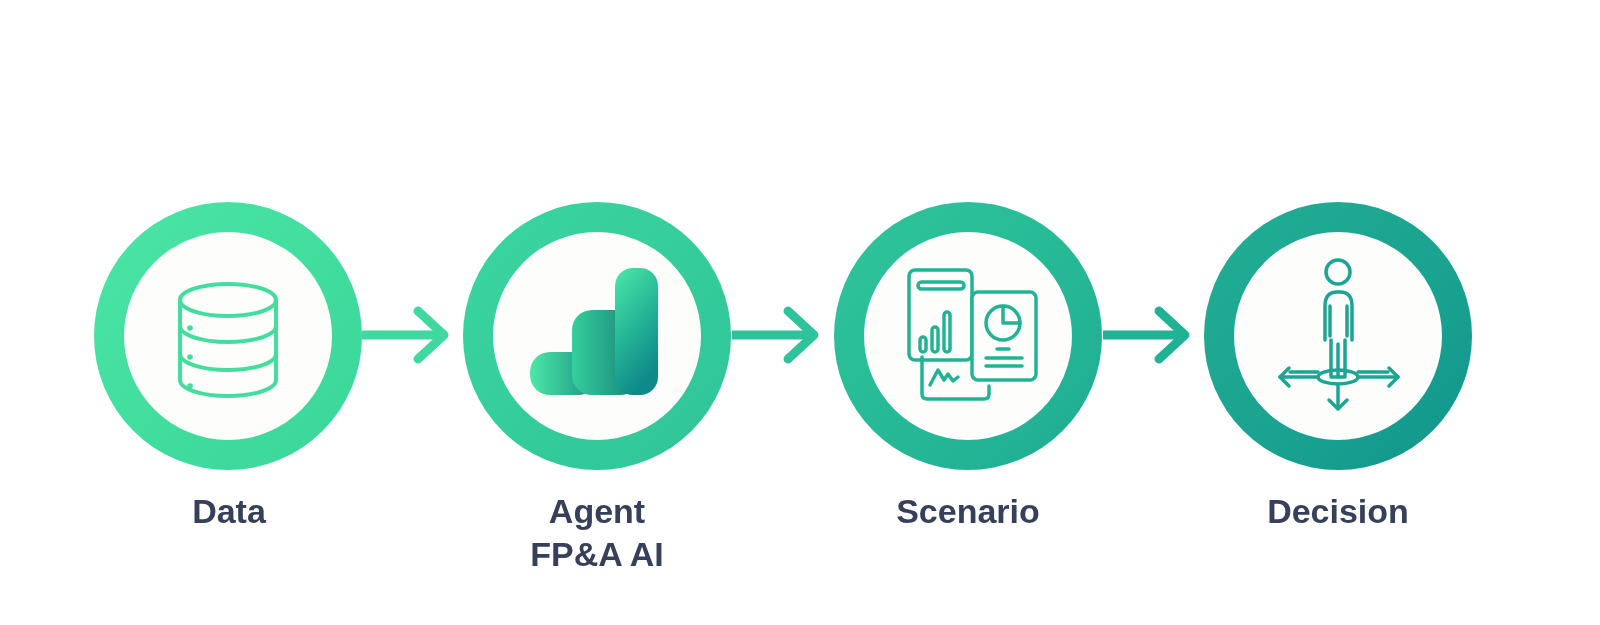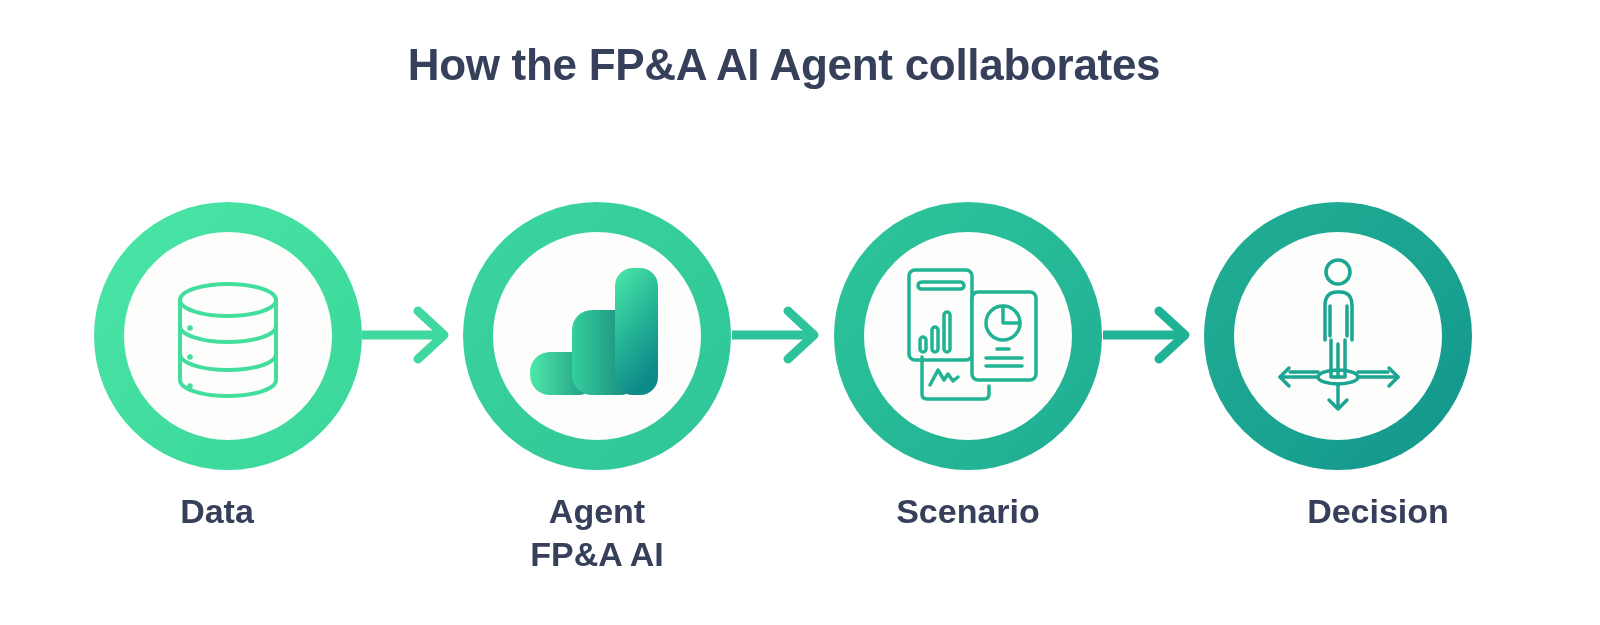--- a/index.html
+++ b/index.html
@@ -15,21 +15,20 @@
   .icon { position:absolute; left:0; top:0; width:268px; height:268px; }
   .arrow { position:absolute; top:305px; width:92px; height:60px; }
   .label { position:absolute; top:490px; width:300px; text-align:center; color:#36405a;
            font-weight:bold; font-size:34px; line-height:43px; }
   .label span { display:block; }
 </style>
 </head>
 <body>
 
 <div class="title">
-  <span>How the FP&amp;A AI Agent collaborates</span>
 </div>
 
 <div class="step" style="left:94px;">
   <div class="ring" style="background:linear-gradient(135deg,#4be6a6 0%,#40dc9e 60%,#3ad59b 100%);"></div>
   <div class="inner"></div>
   <svg class="icon" viewBox="0 0 268 268">
     <g fill="none" stroke="#43dd9e" stroke-width="4" stroke-linecap="round" stroke-linejoin="round">
       <ellipse cx="134" cy="98" rx="48" ry="16"></ellipse>
       <path d="M86 98 V178 A48 16 0 0 0 182 178 V98"></path>
       <path d="M86 124 A48 16 0 0 0 182 124"></path>
@@ -136,25 +135,25 @@
       <line x1="154" y1="175" x2="194" y2="175"></line>
       <polyline points="185,166 194,175 185,184"></polyline>
       <line x1="154" y1="170" x2="184" y2="170"></line>
 
       <line x1="134" y1="182" x2="134" y2="206"></line>
       <polyline points="125,198 134,207 143,198"></polyline>
     </g>
   </svg>
 </div>
 
-<div class="label" style="left:67px;">
+<div class="label" style="left:79px;">
   <span>Data</span>
 </div>
 <div class="label" style="left:447px;">
   <span>Agent</span>
   <span>FP&amp;A AI</span>
 </div>
 <div class="label" style="left:818px;">
   <span>Scenario</span>
 </div>
-<div class="label" style="left:1228px;text-align:center;">
+<div class="label" style="left:1188px;text-align:center;">
   <span>Decision</span>
 </div>
 
 </body></html>

